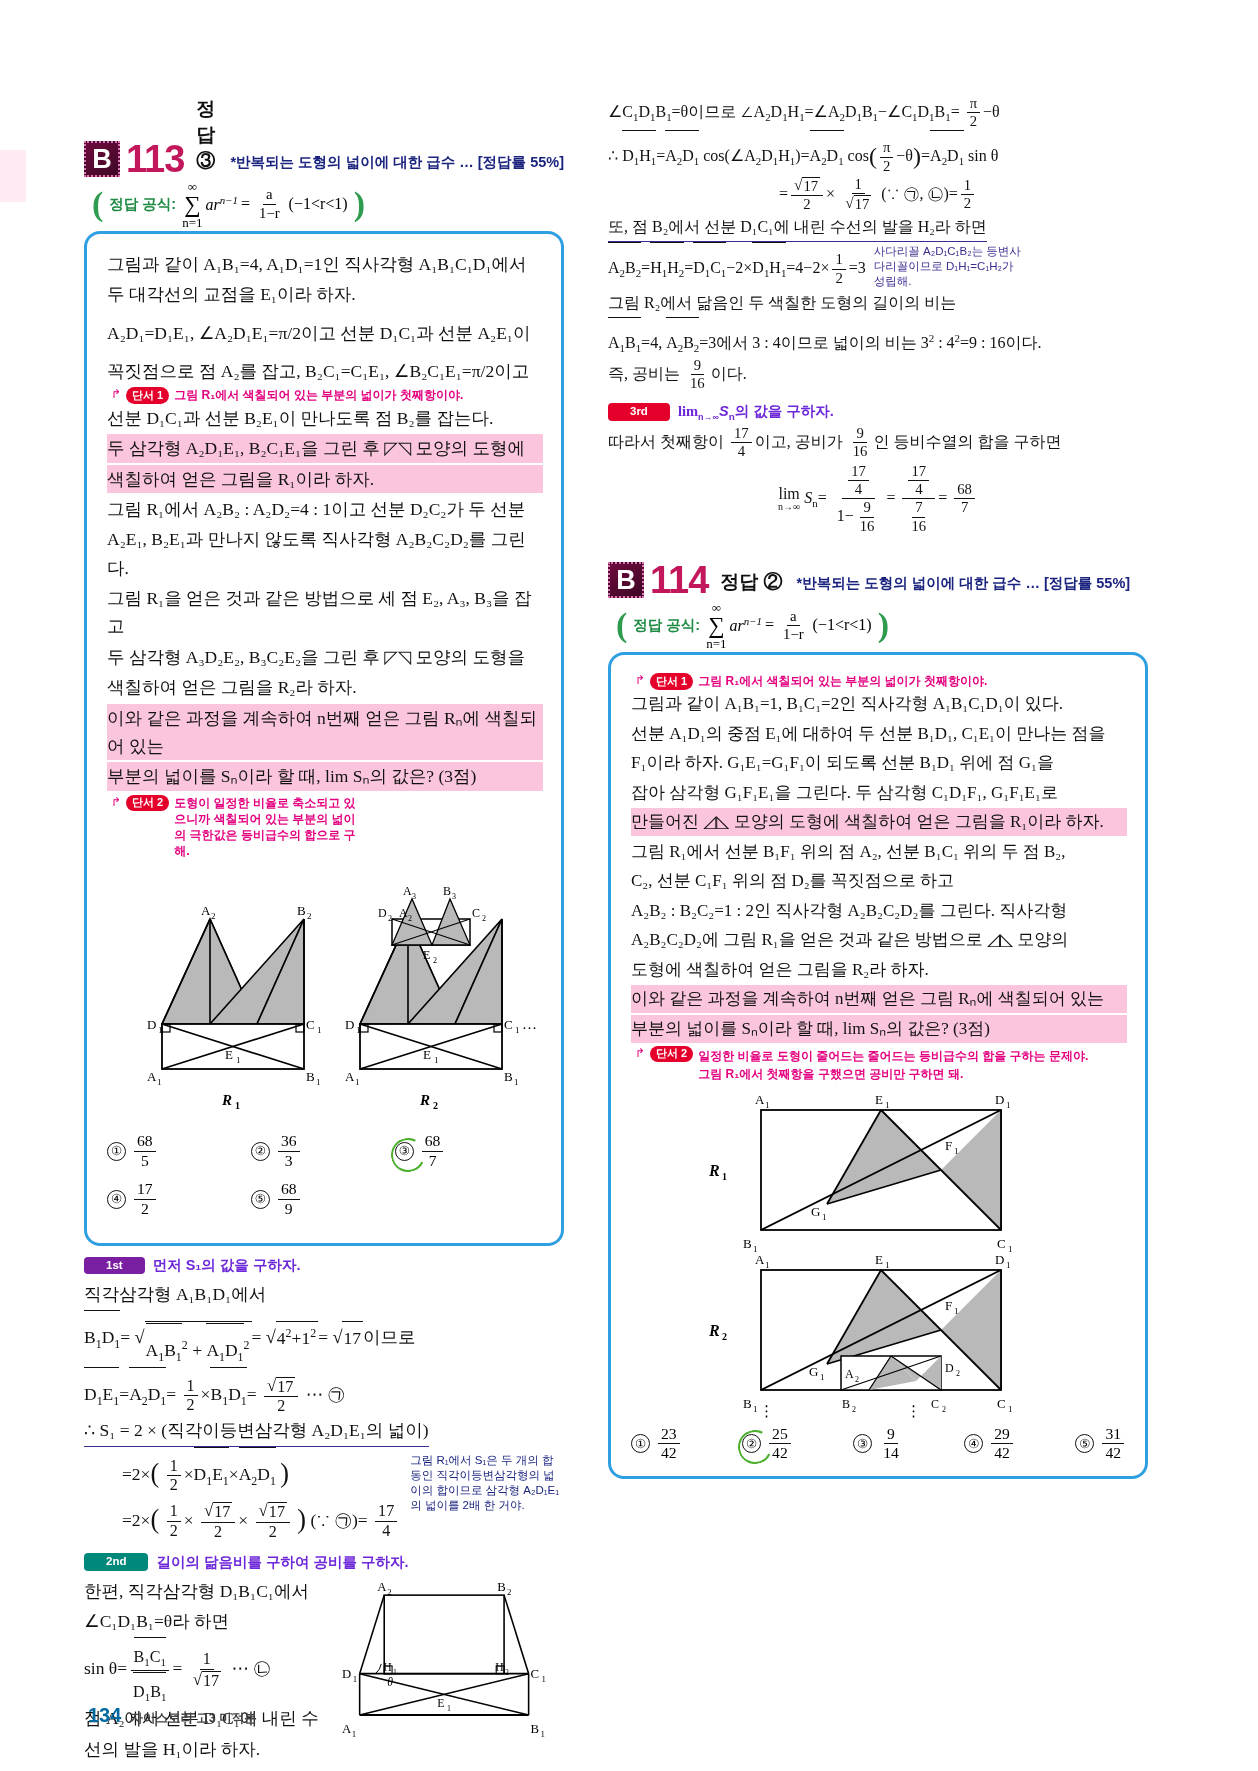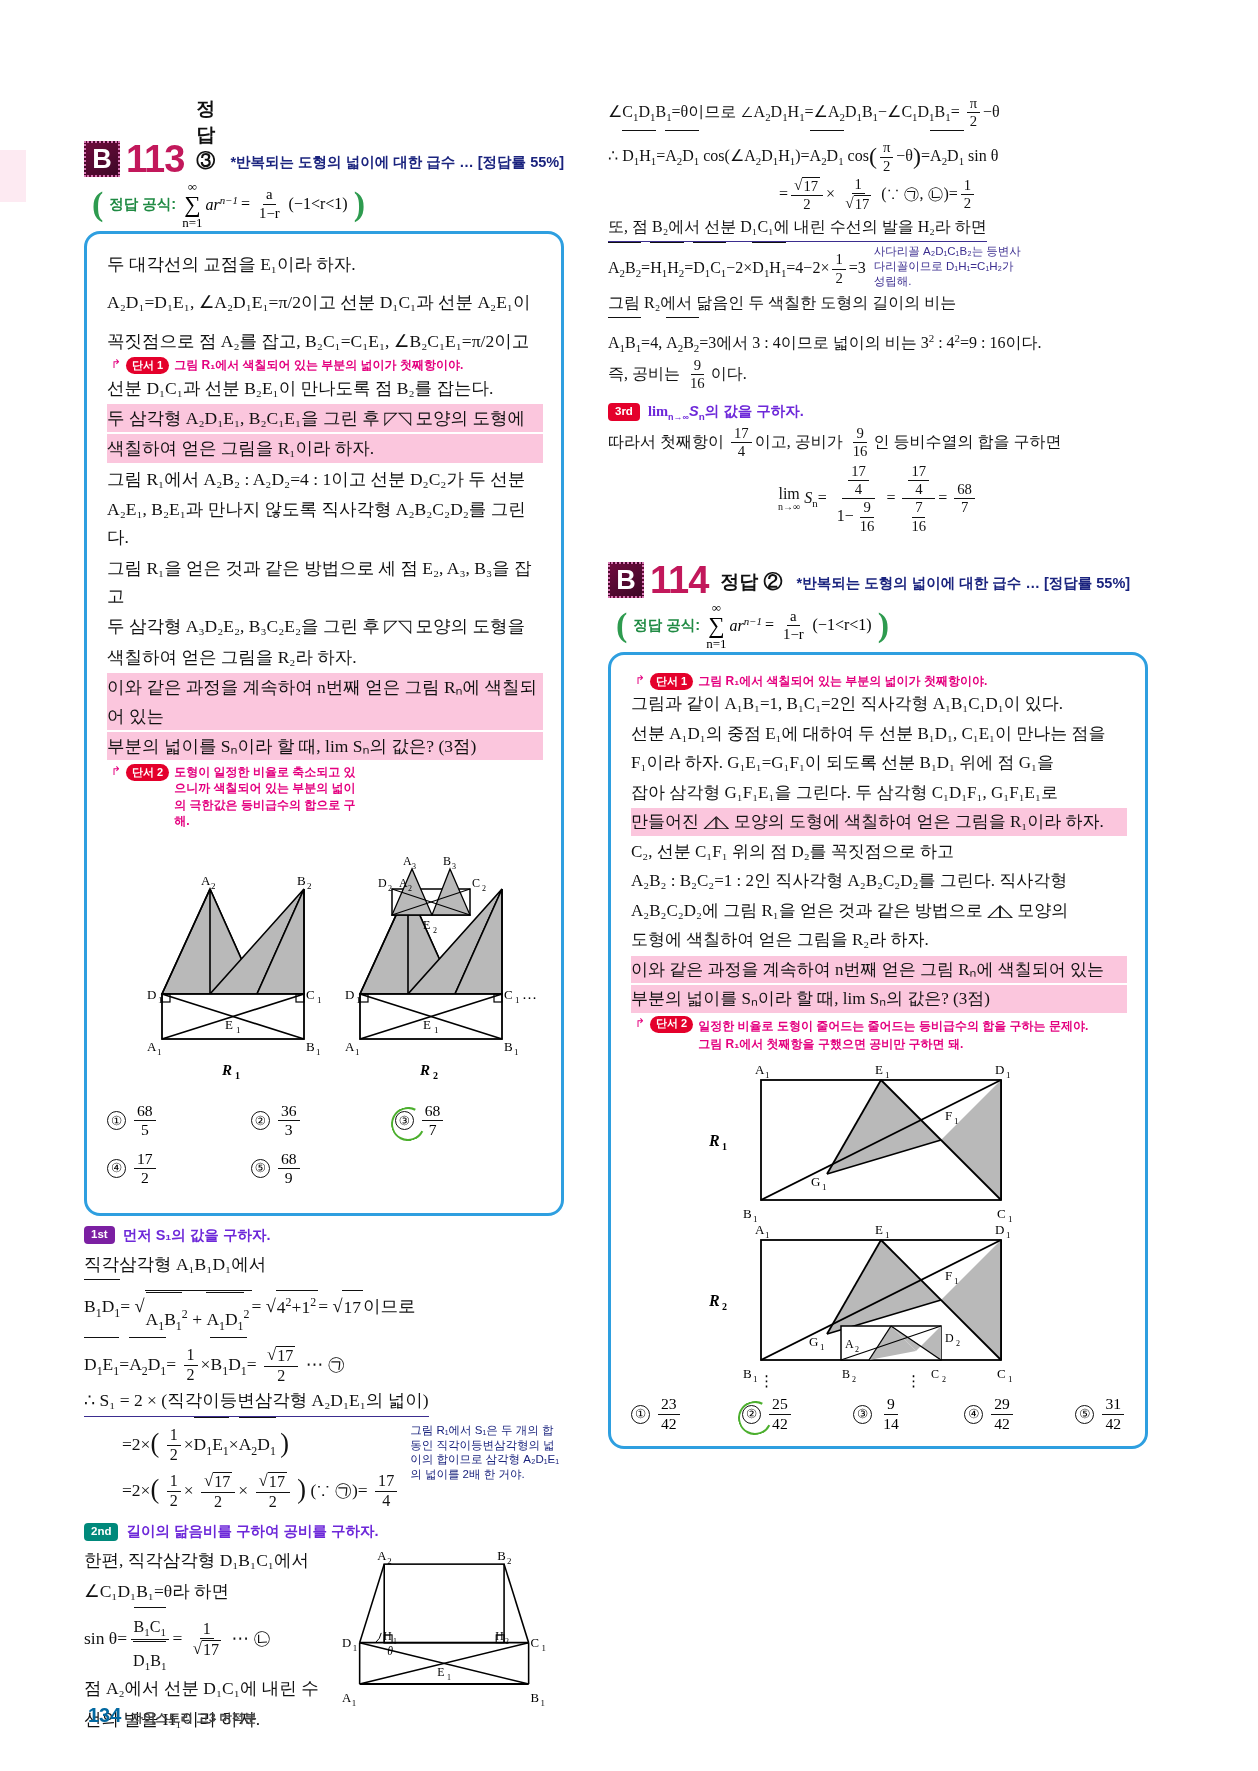--- a/index.html
+++ b/index.html
@@ -79,21 +79,21 @@
     color:#e4007f; font-family:"Liberation Sans", sans-serif;
     font-weight:bold; font-size:12px; line-height:1.35;
   }
   .clue-arrow { color:#e4007f; font-size:12px; line-height:1.2; }
 
   
   .step-line { display:flex; align-items:center; gap:8px; margin:10px 0 4px; }
   .step-tag {
     display:inline-block; color:#fff;
     font-family:"Liberation Sans", sans-serif; font-weight:bold;
-    font-size:11.5px; padding:2px 7px; border-radius:4px; line-height:1.2;
+    font-size:11.5px; padding:2px 22px; border-radius:4px; line-height:1.2;
   }
   .step-1st { background:#7b1fa2; }
   .step-2nd { background:#00897b; }
   .step-3rd { background:#e4002b; }
   .step-txt { font-family:"Liberation Sans", sans-serif; font-weight:bold; font-size:14.5px; color:#6d28d9; }
 
   
   .m { font-family:"Liberation Serif", serif; font-size:17.5px; line-height:1.75; color:#111; }
   .m-center { text-align:center; }
   .note {
@@ -185,20 +185,21 @@
           <span class="den">1−r</span>
         </span>
         <span>(−1&lt;r&lt;1)</span>
       </span>
       <span class="brk">)</span>
     </div>
 
     
     <div class="qbox">
       <div class="qtext">
+        <p>그림과 같이 A₁B₁=4, A₁D₁=1인 직사각형 A₁B₁C₁D₁에서</p>
         <p>두 대각선의 교점을 E₁이라 하자.</p>
         <p style="height:6px"></p>
         <p>A₂D₁=D₁E₁, ∠A₂D₁E₁=π/2이고 선분 D₁C₁과 선분 A₂E₁이</p>
         <p style="height:6px"></p>
         <p>꼭짓점으로 점 A₂를 잡고, B₂C₁=C₁E₁, ∠B₂C₁E₁=π/2이고</p>
 
         <div class="clue-line">
           <span class="clue-arrow">↱</span>
           <span class="clue-tag">단서 1</span>
           <span class="clue-txt">그림 R₁에서 색칠되어 있는 부분의 넓이가 첫째항이야.</span>
@@ -626,20 +627,21 @@
       </div>
 
       <div class="qtext" style="font-size:17px">
         <p>그림과 같이 A₁B₁=1, B₁C₁=2인 직사각형 A₁B₁C₁D₁이 있다.</p>
         <p>선분 A₁D₁의 중점 E₁에 대하여 두 선분 B₁D₁, C₁E₁이 만나는 점을</p>
         <p>F₁이라 하자. G₁E₁=G₁F₁이 되도록 선분 B₁D₁ 위에 점 G₁을</p>
         <p>
           <span>잡아 삼각형 G₁F₁E₁을 그린다. 두 삼각형 C₁D₁F₁, G₁F₁E₁로</span>
         </p>
         <p class="hl">만들어진 ◿◺ 모양의 도형에 색칠하여 얻은 그림을 R₁이라 하자.</p>
+        <p>그림 R₁에서 선분 B₁F₁ 위의 점 A₂, 선분 B₁C₁ 위의 두 점 B₂,</p>
         <p>C₂, 선분 C₁F₁ 위의 점 D₂를 꼭짓점으로 하고</p>
         <p>A₂B₂ : B₂C₂=1 : 2인 직사각형 A₂B₂C₂D₂를 그린다. 직사각형</p>
         <p>A₂B₂C₂D₂에 그림 R₁을 얻은 것과 같은 방법으로 ◿◺ 모양의</p>
         <p>도형에 색칠하여 얻은 그림을 R₂라 하자.</p>
         <p class="hl">이와 같은 과정을 계속하여 n번째 얻은 그림 Rₙ에 색칠되어 있는</p>
         <p class="hl">부분의 넓이를 Sₙ이라 할 때, lim Sₙ의 값은? (3점)</p>
       </div>
 
       <div class="clue-line" style="margin-top:3px">
         <span class="clue-arrow">↱</span>

